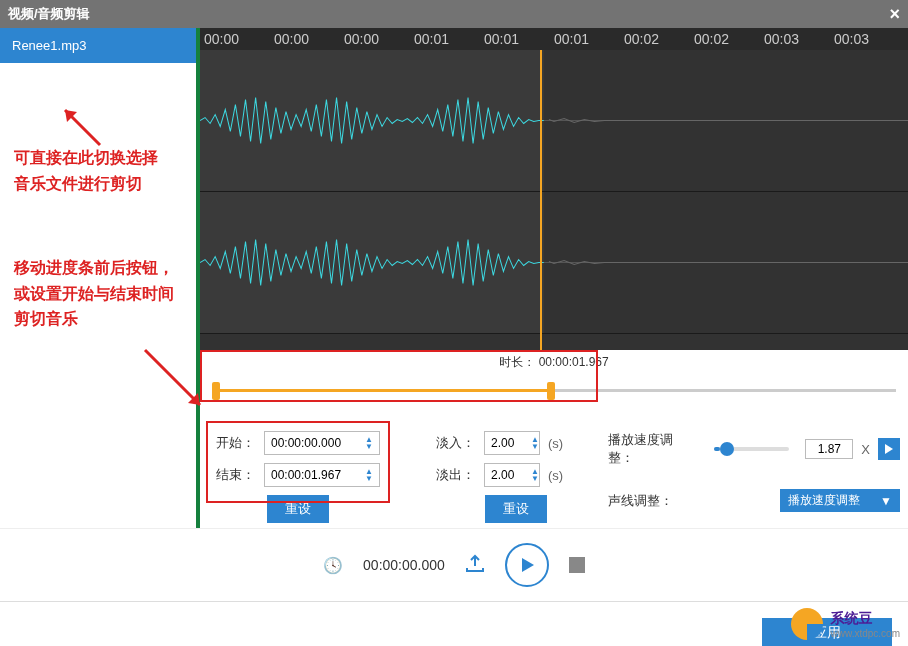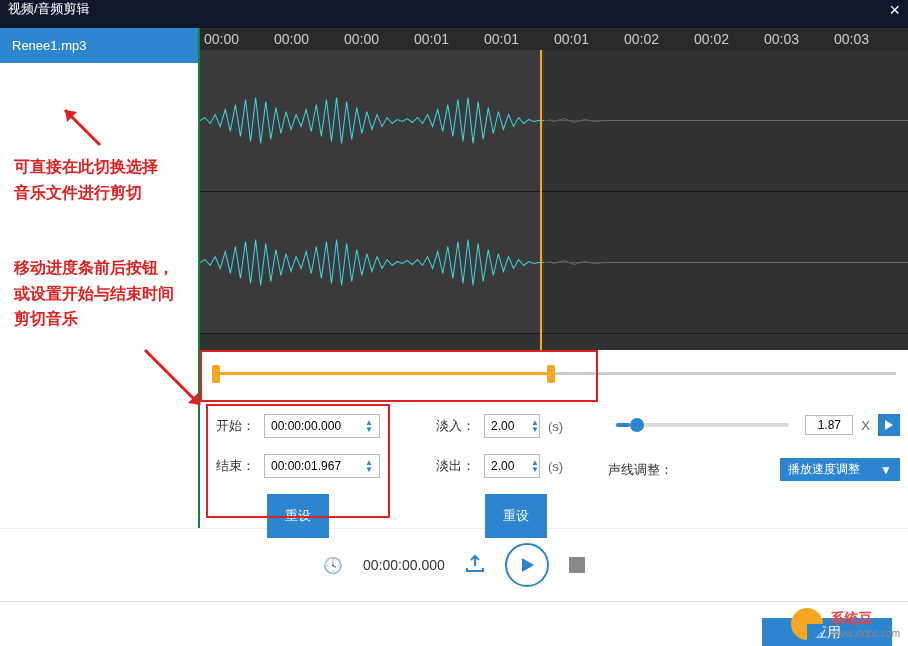--- a/index.html
+++ b/index.html
@@ -1,23 +1,23 @@
 <!DOCTYPE html>
 <html><head>
 <meta charset="utf-8">
 <style>
 * { box-sizing: border-box; margin: 0; padding: 0; font-family: "Microsoft YaHei", sans-serif; }
 body { background: #fff; width: 908px; height: 646px; overflow: hidden; position: relative; }
 
-.titlebar { background: #0f172a; color: #fff; height: 28px; display: flex; align-items: flex-start; padding: 0 8px; font-size: 13px; }
+.titlebar { background: #737373; color: #fff; height: 28px; display: flex; align-items: center; padding: 0 8px; font-size: 13px; font-weight: bold; }
 .titlebar .close { margin-left: auto; font-size: 18px; cursor: pointer; }
 
 .main { display: flex; height: 500px; }
 
-.sidebar { width: 200px; background: #fff; border-right: 2px solid #15803d; }
+.sidebar { width: 200px; background: #fff; border-right: 4px solid #15803d; }
 .file-item { padding: 10px 12px; font-size: 13px; color: #333; cursor: pointer; }
 .file-item.active { background: #2d85d0; color: #fff; }
 
 .anno { position: absolute; color: #d22; font-size: 16px; font-weight: bold; line-height: 1.6; z-index: 10; }
 .arrow { position: absolute; z-index: 11; }
 
 .content { flex: 1; background: #fff; position: relative; }
 
 .timeline-ruler { height: 22px; background: #2a2a2a; color: #ccc; font-size: 14px; display: flex; align-items: center; padding: 0 4px; }
 .timeline-ruler span { flex: 1; text-align: left; }
@@ -31,34 +31,34 @@
 .dur-label { text-align: center; font-size: 12px; color: #333; }
 .range-slider { position: relative; height: 24px; margin: 8px 12px 0; }
 .range-track { position: absolute; top: 10px; left: 0; right: 0; height: 3px; background: #ccc; }
 .range-fill { position: absolute; top: 10px; left: 0; width: 49%; height: 3px; background: #f5a623; }
 .range-handle { position: absolute; top: 3px; width: 8px; height: 18px; background: #f5a623; border-radius: 2px; cursor: pointer; }
 .range-handle.start { left: 0; }
 .range-handle.end { left: 49%; }
 .red-box { position: absolute; border: 2px solid #d22; }
 
 .controls { display: flex; padding: 12px 8px; gap: 12px; font-size: 13px; }
-.control-col { display: flex; flex-direction: column; gap: 16px; }
+.control-col { display: flex; flex-direction: column; gap: 8px; }
 .col1 { width: 180px; }
 .col2 { width: 160px; margin-left: 36px; }
 .col3 { flex: 1; }
 .ctrl-row { display: flex; align-items: center; gap: 8px; }
 .ctrl-label { width: 40px; color: #333; }
 .ctrl-label-wide { width: 90px; color: #333; }
 .num-input { display: flex; align-items: center; border: 1px solid #bbb; padding: 2px 6px; background: #fff; height: 24px; }
 .num-input input { border: none; width: 90px; font-size: 12px; outline: none; }
 .num-input .spin { display: flex; flex-direction: column; font-size: 8px; line-height: 7px; color: #2d85d0; cursor: pointer; margin-left: 4px; }
 .small-input { width: 56px; }
 .small-input input { width: 36px; }
 .unit { color: #666; }
-.btn-reset { background: #2d85d0; color: #fff; border: none; padding: 13px 18px; font-size: 13px; cursor: pointer; }
+.btn-reset { background: #2d85d0; color: #fff; border: none; padding: 5px 18px; font-size: 13px; cursor: pointer; }
 .slider { flex: 1; height: 4px; background: #ddd; position: relative; border-radius: 2px; margin: 0 8px; }
 .slider-fill { position: absolute; left: 0; top: 0; height: 100%; background: #2d85d0; border-radius: 2px; }
 .slider-thumb { position: absolute; top: -5px; width: 14px; height: 14px; border-radius: 50%; background: #2d85d0; cursor: pointer; }
 .val-box { border: 1px solid #bbb; padding: 2px 6px; width: 48px; text-align: center; font-size: 12px; }
 .dropdown { background: #2d85d0; color: #fff; padding: 3px 8px; display: flex; align-items: center; width: 120px; font-size: 12px; cursor: pointer; }
 .dropdown .dd-arrow { margin-left: auto; }
 .play-icon-box { width: 22px; height: 22px; background: #2d85d0; display: flex; align-items: center; justify-content: center; cursor: pointer; }
 
 .playback-bar { display: flex; align-items: center; justify-content: center; gap: 20px; padding: 14px 0; border-top: 1px solid #eee; }
 .clock-icon { color: #888; font-size: 16px; }
@@ -66,21 +66,21 @@
 .export-icon { color: #2d85d0; font-size: 18px; cursor: pointer; }
 .play-btn { width: 44px; height: 44px; border: 2px solid #2d85d0; border-radius: 50%; display: flex; align-items: center; justify-content: center; cursor: pointer; }
 .play-btn svg { fill: #2d85d0; }
 .stop-btn { width: 16px; height: 16px; background: #888; cursor: pointer; }
 
 .footer { background: #fff; border-top: 1px solid #ddd; padding: 16px; display: flex; justify-content: flex-end; gap: 16px; align-items: center; }
 .btn-footer { background: #2d85d0; color: #fff; border: none; padding: 6px 0; width: 130px; font-size: 14px; cursor: pointer; }
 
 .watermark { position: absolute; right: 8px; bottom: 4px; display: flex; align-items: center; gap: 6px; z-index: 20; }
 .wm-icon { width: 36px; height: 36px; }
-.wm-text { font-size: 14px; font-weight: bold; color: #ef4444; }
+.wm-text { font-size: 14px; font-weight: bold; color: #4c1d95; }
 .wm-sub { font-size: 10px; color: #888; }
 </style>
 </head>
 <body>
 
 <div class="titlebar">
   <span>视频/音频剪辑</span>
   <span class="close">×</span>
 </div>
 
@@ -117,20 +117,24 @@
           <rect x="0" y="0" width="340" height="142" fill="#3a3a3a"></rect>
           <path d="M0,71 L5,68 L10,74 L15,65 L20,77 L25,60 L30,82 L35,55 L40,87 L45,50 L50,92 L55,48 L60,94 L65,52 L70,90 L75,58 L80,84 L85,62 L90,80 L95,65 L100,77 L105,60 L110,82 L115,55 L120,87 L125,50 L130,92 L135,48 L140,94 L145,52 L150,90 L155,58 L160,84 L165,62 L170,80 L175,65 L180,77 L185,68 L190,74 L195,70 L200,72 L205,69 L210,73 L215,68 L220,74 L225,65 L230,77 L235,60 L240,82 L245,55 L250,87 L255,50 L260,92 L265,48 L270,94 L275,52 L280,90 L285,58 L290,84 L295,62 L300,80 L305,65 L310,77 L315,68 L320,74 L325,70 L330,72 L335,71 L340,71" stroke="#3dd8e0" stroke-width="1" fill="none"></path>
           <path d="M340,71 L700,71" stroke="#555" stroke-width="1"></path>
           <path d="M345,70 L350,72 L360,69 L370,73 L380,70 L390,72 L400,71 L700,71" stroke="#666" stroke-width="1" fill="none"></path>
         </svg>
       </div>
       <div class="playhead"></div>
     </div>
 
     <div class="duration-bar">
+      <div class="dur-label">
+        <span>时长：</span>
+        <span>00:00:01.967</span>
+      </div>
       <div class="range-slider">
         <div class="range-track"></div>
         <div class="range-fill"></div>
         <div class="range-handle start"></div>
         <div class="range-handle end"></div>
       </div>
       <div class="red-box" style="top:0; left:0; right:310px; height:52px;"></div>
     </div>
 
     <div class="controls">
@@ -172,20 +176,21 @@
           </div>
           <span class="unit">(s)</span>
         </div>
         <div class="ctrl-row" style="justify-content:center;">
           <button class="btn-reset">重设</button>
         </div>
       </div>
 
       <div class="control-col col3" style="padding:8px 0; gap:22px;">
         <div class="ctrl-row">
+          <span class="ctrl-label-wide">播放速度调整：</span>
           <div class="slider">
             <div class="slider-fill" style="width:8%;"></div>
             <div class="slider-thumb" style="left:8%;"></div>
           </div>
           <div class="val-box">1.87</div>
           <span class="unit">X</span>
           <div class="play-icon-box">
             <svg width="10" height="10" viewBox="0 0 10 10">
                 <path d="M1,0 L9,5 L1,10 Z" fill="#fff"></path>
               </svg>
@@ -217,21 +222,21 @@
         <path d="M4,2 L16,9 L4,16 Z"></path>
       </svg>
   </div>
   <div class="stop-btn"></div>
 </div>
 
 <div class="footer">
   <button class="btn-footer">应用</button>
 </div>
 
-<div class="anno" style="top:154px; left:14px; white-space:pre;">可直接在此切换选择
+<div class="anno" style="top:145px; left:14px; white-space:pre;">可直接在此切换选择
 音乐文件进行剪切</div>
 <div class="anno" style="top:255px; left:14px; white-space:pre;">移动进度条前后按钮，
 或设置开始与结束时间
 剪切音乐</div>
 
 <svg class="arrow" style="top:100px; left:55px;" width="60" height="60">
   <line x1="10" y1="10" x2="45" y2="45" stroke="#d22" stroke-width="3"></line>
   <polygon points="10,10 22,12 12,22" fill="#d22"></polygon>
 </svg>
 <svg class="arrow" style="top:340px; left:135px;" width="80" height="80">

